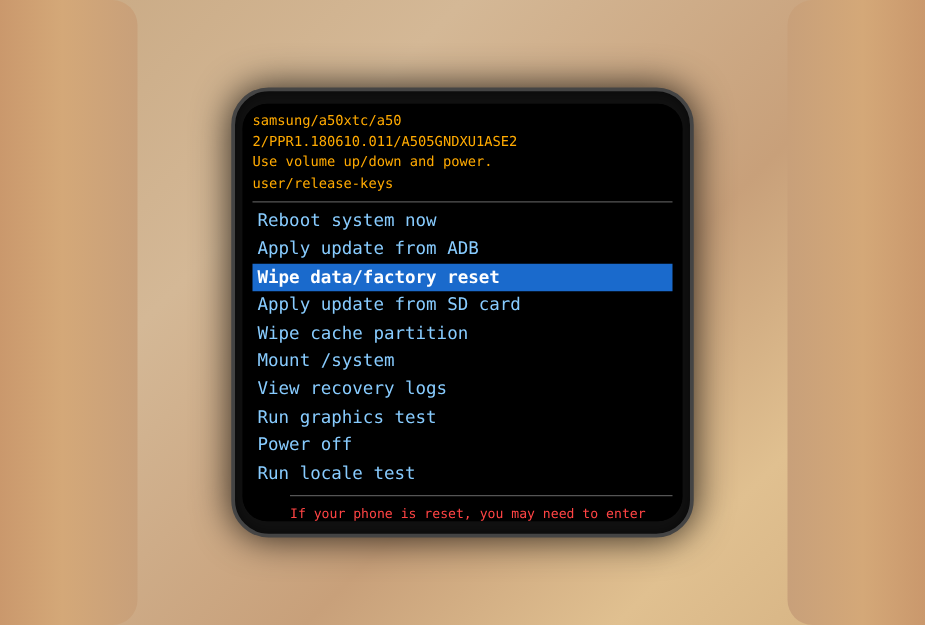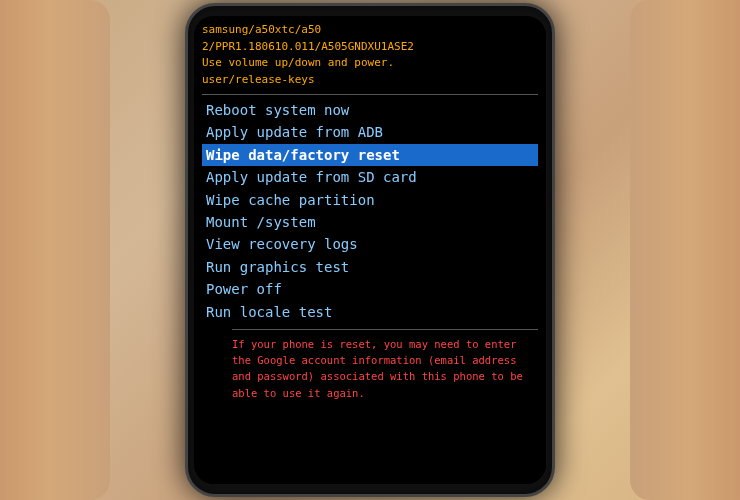--- a/index.html
+++ b/index.html
@@ -51,21 +51,21 @@
       width: 120px;
       height: 500px;
       background: linear-gradient(270deg, #c8956a 0%, #d4a878 50%, #c8a07a 100%);
       border-radius: 20px 0 0 20px;
     }
 
     
     .phone {
       position: relative;
       width: 370px;
-      height: 494px;
+      height: 360px;
       background: #111;
       border-radius: 30px;
       border: 3px solid #444;
       box-shadow: 0 0 30px rgba(0,0,0,0.8), inset 0 0 10px rgba(0,0,0,0.5);
       overflow: hidden;
       z-index: 10;
     }
 
     
     .screen {

